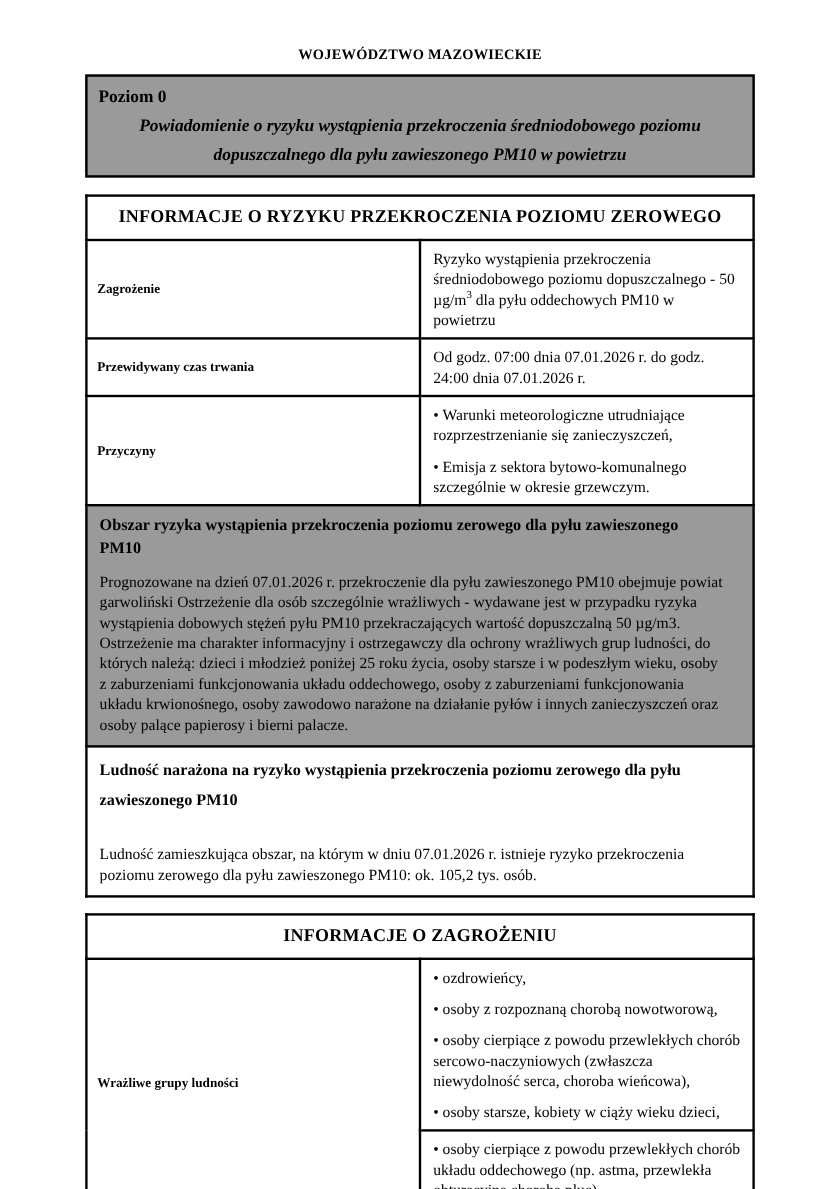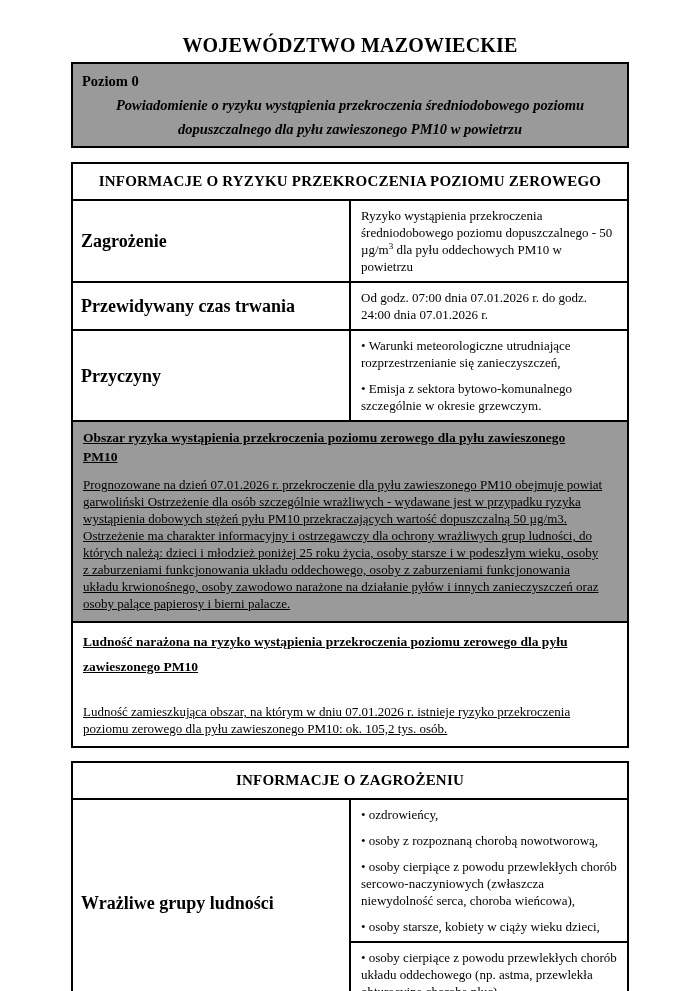--- a/index.html
+++ b/index.html
@@ -13,21 +13,21 @@
     overflow: hidden;
     font-family: "Liberation Serif", serif;
     color: #000000;
   }
   .page {
     padding: 36px 71px 0 71px;
   }
   .doc-title {
     text-align: center;
     font-weight: bold;
-    font-size: 20px;
+    font-size: 12px;
     line-height: 18px;
     margin: 0 0 8px 0;
     letter-spacing: 0.2px;
   }
   .alert-box {
     border: 2px solid #000000;
     background: #9a9a9a;
     padding: 5px 9px 5px 9px;
     font-weight: bold;
     font-size: 14.5px;
@@ -50,21 +50,21 @@
   th.table-title {
     font-size: 15px;
     font-weight: bold;
     text-align: center;
     padding: 9px 6px;
     letter-spacing: 0.2px;
   }
   td.label-cell {
     width: 162px;
     font-weight: bold;
-    font-size: 18px;
+    font-size: 11px;
     line-height: 22px;
     padding: 5px 8px;
     vertical-align: middle;
     text-align: left;
   }
   td.value-cell {
     font-size: 13px;
     line-height: 17px;
     padding: 6px 10px;
     vertical-align: middle;
@@ -72,21 +72,20 @@
   }
   td.value-cell sup {
     font-size: 9px;
     line-height: 0;
   }
   td.section-cell {
     padding: 6px 24px 9px 10px;
     font-size: 13px;
     line-height: 17px;
     vertical-align: top;
-    text-decoration: underline;
   }
   td.section-gray { background: #9a9a9a; }
   .section-heading {
     font-weight: bold;
     font-size: 13.5px;
     line-height: 19px;
     margin: 0 0 10px 0;
   }
   .section-heading.spread {
     line-height: 25px;

